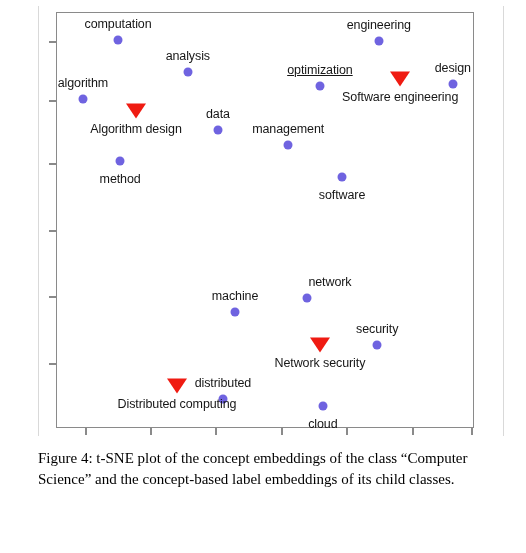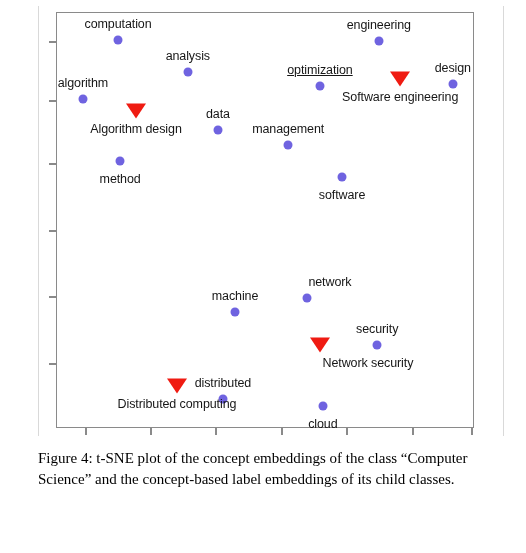--- a/index.html
+++ b/index.html
@@ -155,21 +155,21 @@
         <div class="pt-label" style="left: 320.188px; top: 315.968px;">security</div>
         <div class="pt" style="left: 165.946px; top: 386.048px; background: rgb(111, 99, 224);"></div>
         <div class="pt-label" style="left: 165.946px; top: 370.048px;">distributed</div>
         <div class="pt" style="left: 265.848px; top: 393.12px; background: rgb(111, 99, 224);"></div>
         <div class="pt-label" style="left: 265.848px; top: 411.12px;">cloud</div>
         <div class="tri" style="left: 79.002px; top: 98.176px; border-top-color: rgb(239, 27, 18);"></div>
         <div class="tri-label" style="left: 79.002px; top: 116.176px;">Algorithm design</div>
         <div class="tri" style="left: 343.178px; top: 66.144px; border-top-color: rgb(239, 27, 18);"></div>
         <div class="tri-label" style="left: 343.178px; top: 84.144px;">Software engineering</div>
         <div class="tri" style="left: 262.922px; top: 331.968px; border-top-color: rgb(239, 27, 18);"></div>
-        <div class="tri-label" style="left: 262.922px; top: 349.968px; margin-left: 48px;">Network security</div>
+        <div class="tri-label" style="left: 262.922px; top: 349.968px;">Network security</div>
         <div class="tri" style="left: 119.966px; top: 373.152px; border-top-color: rgb(239, 27, 18);"></div>
         <div class="tri-label" style="left: 119.966px; top: 391.152px;">Distributed computing</div>
       </div>
   </div>
 
   <div id="caption">Figure 4: t-SNE plot of the concept embeddings of the class “Computer Science” and the concept-based label embeddings of its child classes.</div>
 
 </div>
 
 </body></html>

